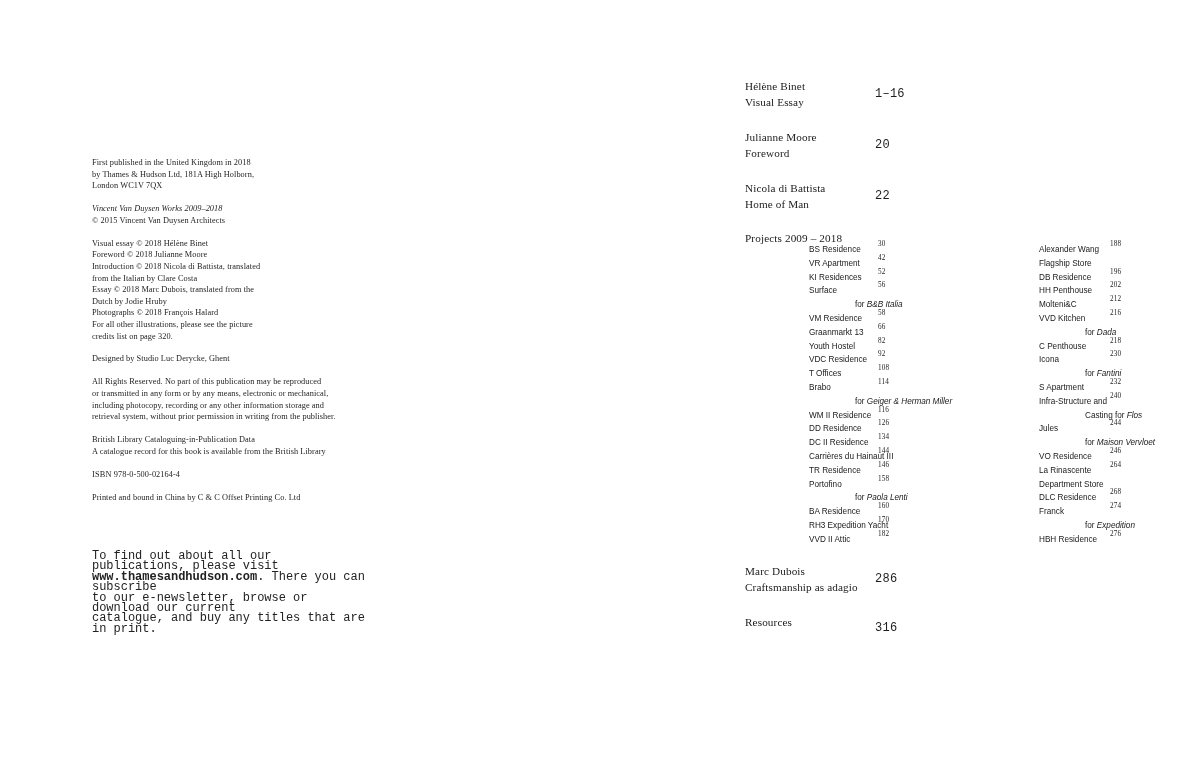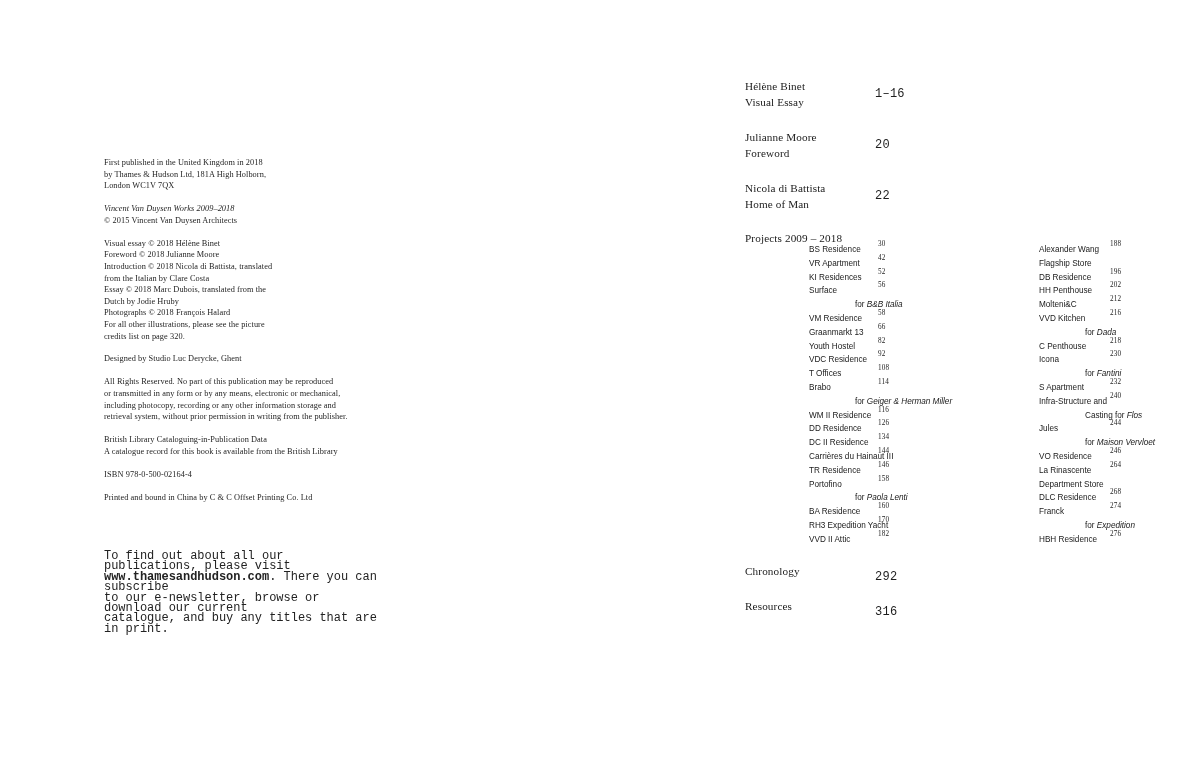--- a/index.html
+++ b/index.html
@@ -20,21 +20,21 @@
 
   .spread {
     position: absolute;
     inset: 0;
     display: block;
   }
 
   
   .page-left {
     position: absolute;
-    left: 12px; top: 0;
+    left: 0; top: 0;
     width: 600px; height: 672px;
   }
   .imprint {
     position: absolute;
     left: 92px;
     top: 157px;
     width: 300px;
   }
   .imprint .block {
     font-family: "Liberation Serif", serif;
@@ -292,25 +292,26 @@
           <div class="proj-row"><span class="pname">VO Residence</span><span class="pnum">246</span></div>
           <div class="proj-row"><span class="pname">La Rinascente</span><span class="pnum">264</span></div>
           <div class="proj-row"><span class="pname">Department Store</span></div>
           <div class="proj-row"><span class="pname">DLC Residence</span><span class="pnum">268</span></div>
           <div class="proj-row"><span class="pname">Franck</span><span class="pnum">274</span></div>
           <div class="proj-row"><span class="pname for">for <em>Expedition</em></span></div>
           <div class="proj-row"><span class="pname">HBH Residence</span><span class="pnum">276</span></div>
         </div>
     </div>
     <div class="toc-tail">
-        <div class="toc-entry single">
-          <div class="names">
-            <span>Chronology</span>
-          </div>
-          <div class="pageno">292</div>
+        <div class="toc-entry">
+          <div class="names">
+            <span>Marc Dubois</span>
+            <span>Craftsmanship as adagio</span>
+          </div>
+          <div class="pageno">286</div>
         </div>
         <div class="toc-entry single">
           <div class="names">
             <span>Resources</span>
           </div>
           <div class="pageno">316</div>
         </div>
       </div>
   </div>
 

